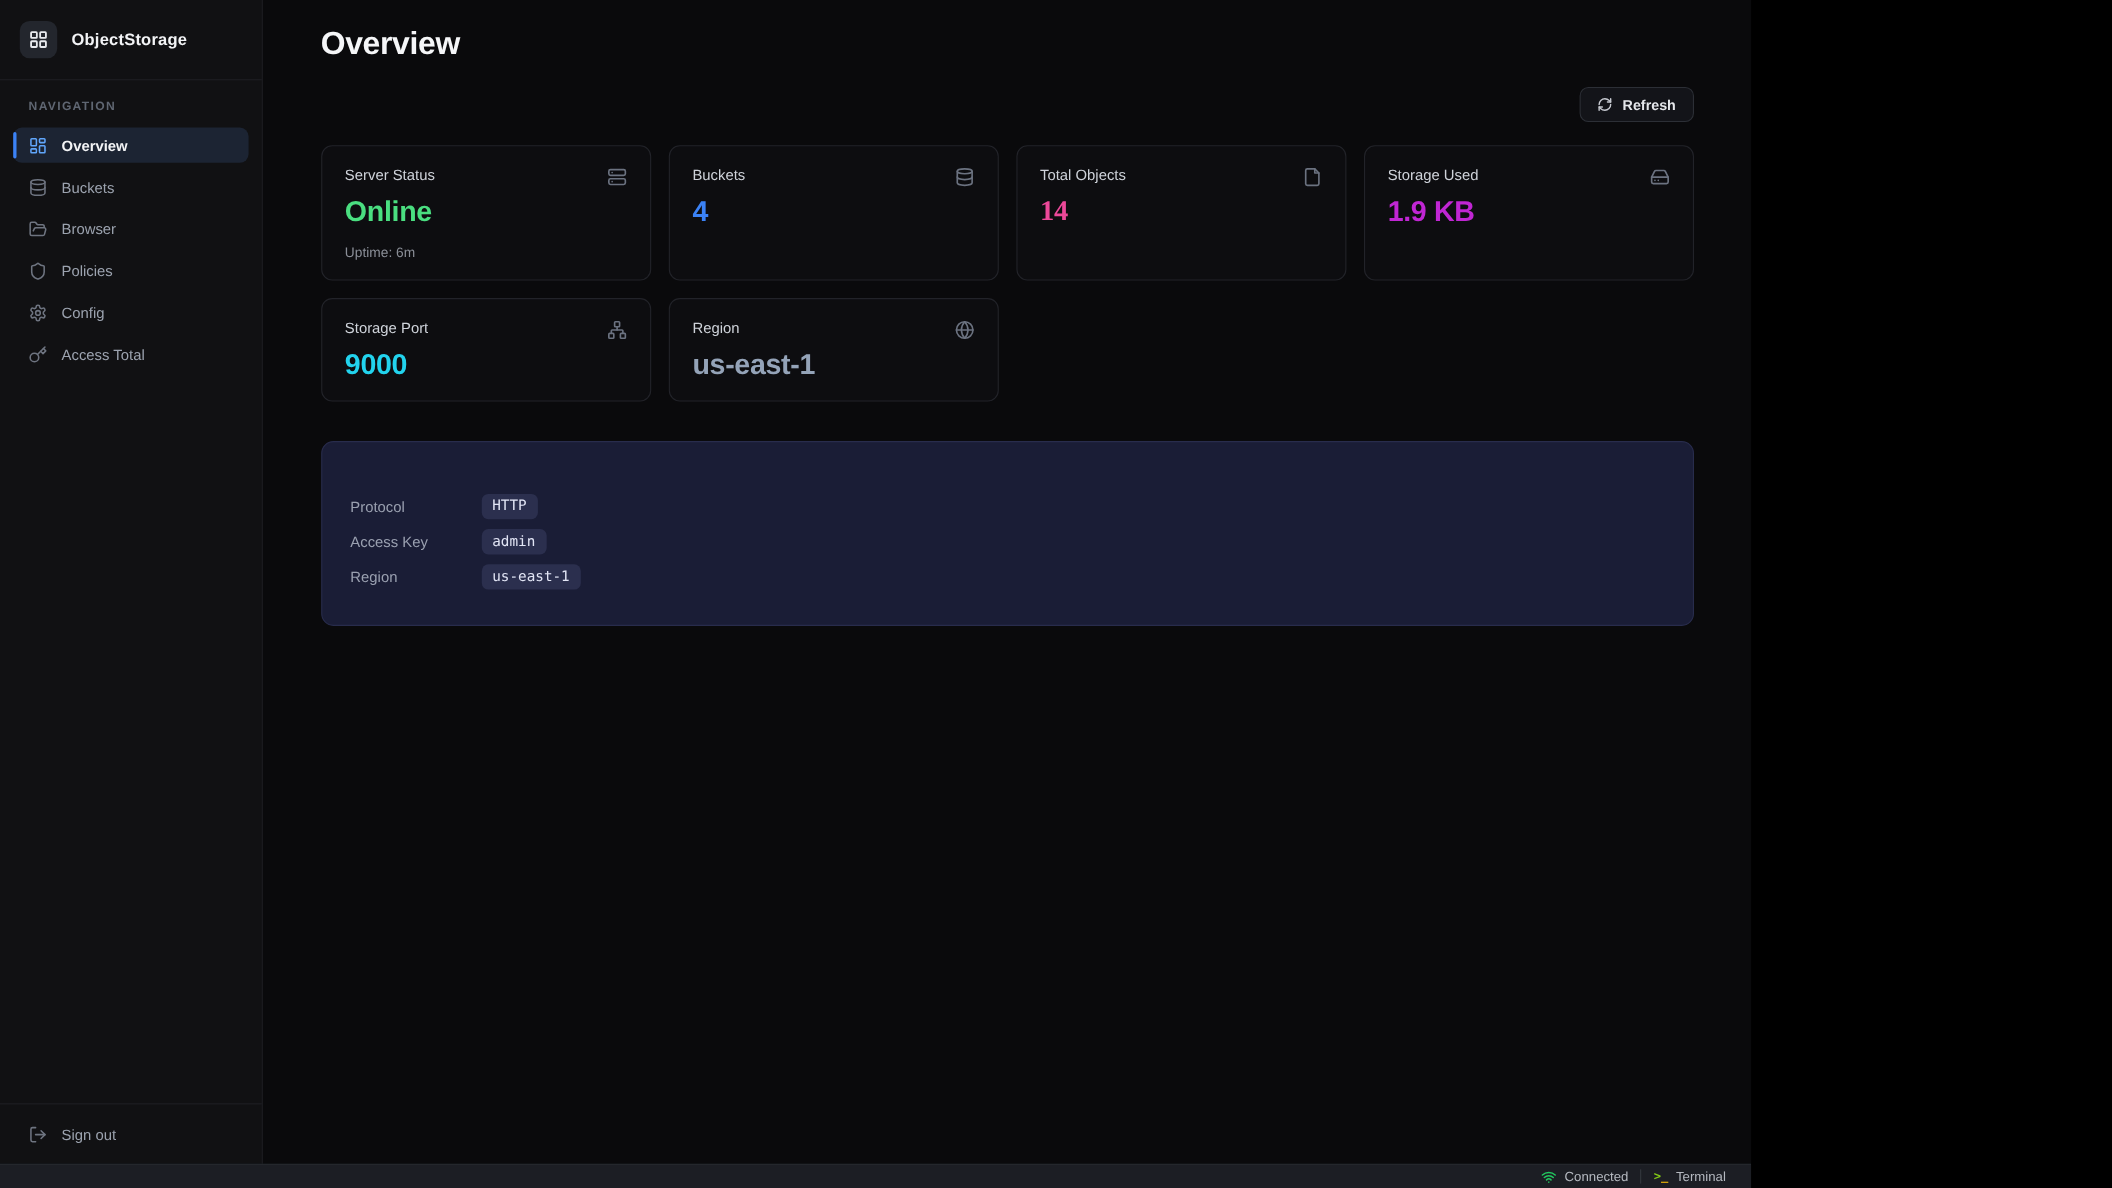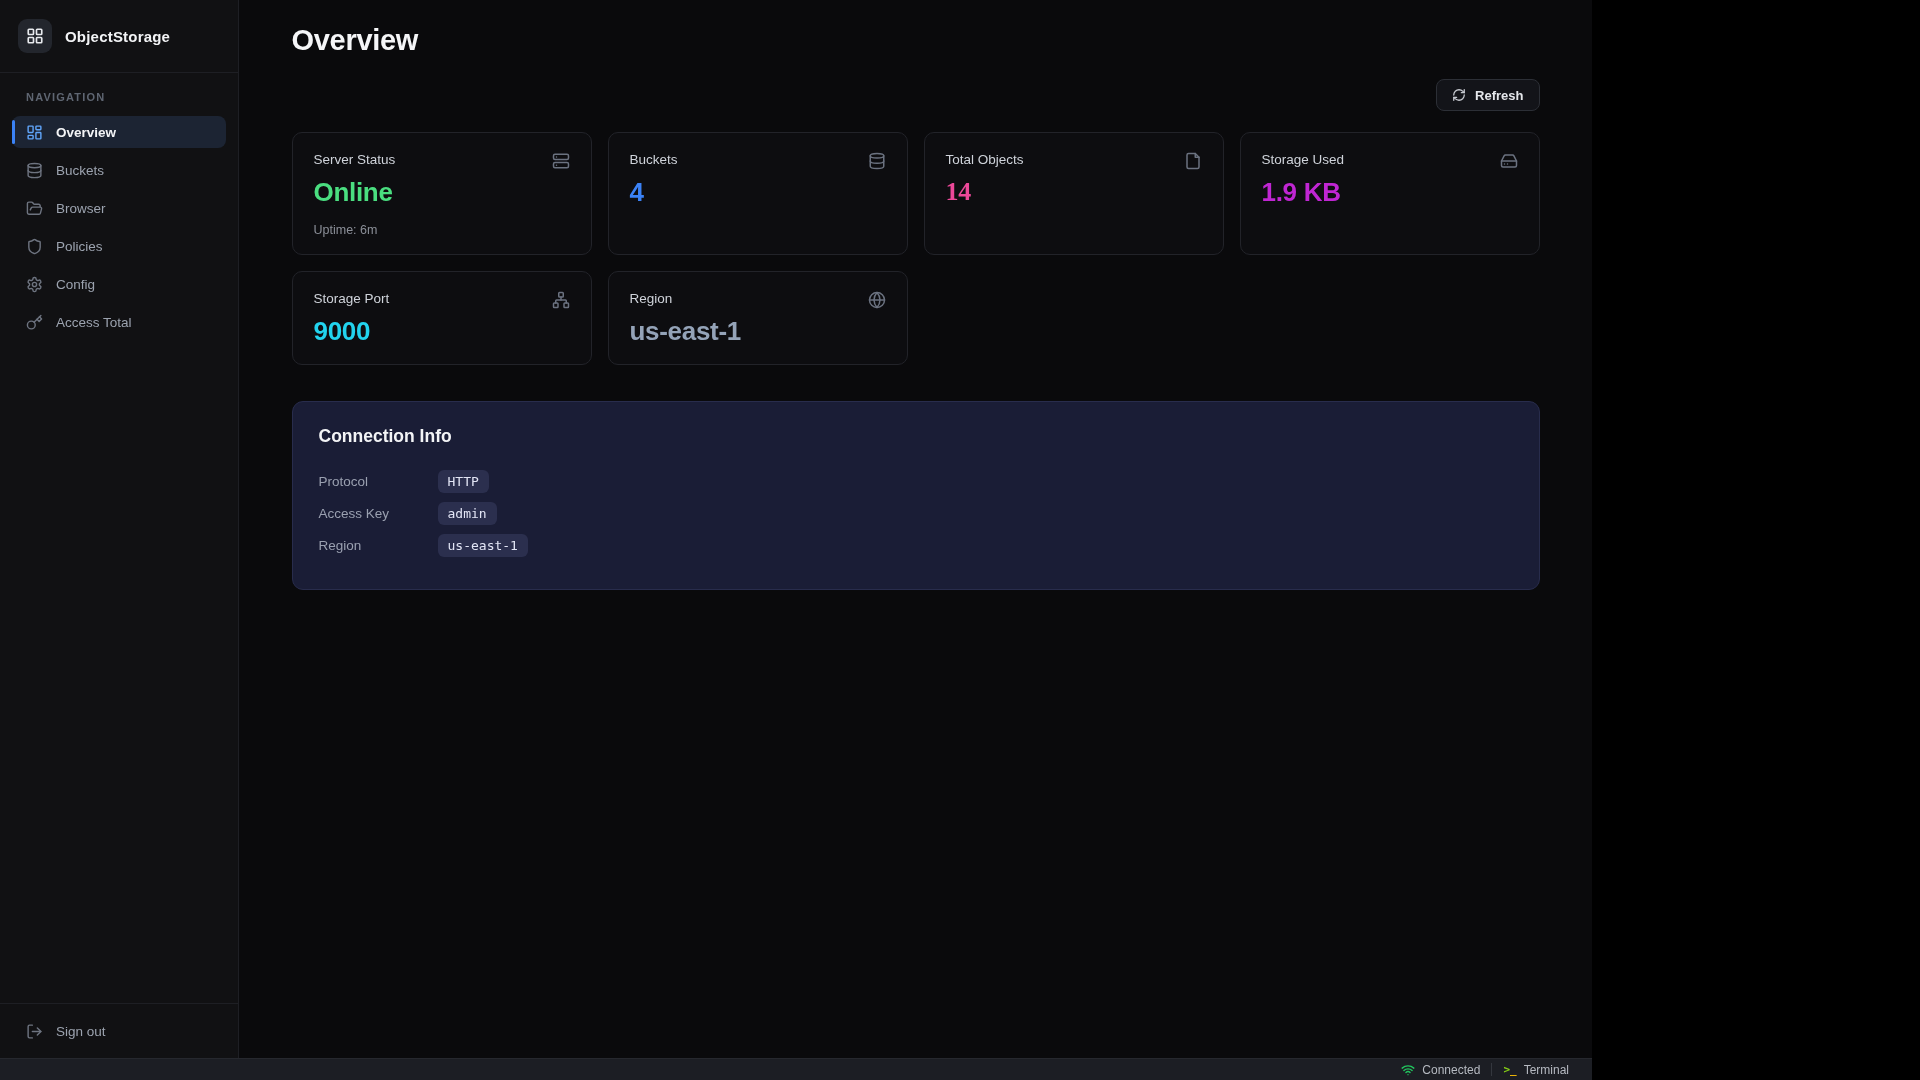--- a/index.html
+++ b/index.html
@@ -308,21 +308,20 @@
               </span>
             </div>
             <div class="stat-value" style="color: rgb(148, 163, 184);">us-east-1</div>
           </div>
 
           <div></div>
             <div></div>
         </div>
 
         <section class="conn-panel">
-          <h2 class="conn-title">Connection Info</h2>
           <div class="conn-rows">
             <div class="conn-row">
               <span class="conn-label">Protocol</span>
               <code class="conn-value">HTTP</code>
             </div>
             <div class="conn-row">
               <span class="conn-label">Access Key</span>
               <code class="conn-value">admin</code>
             </div>
             <div class="conn-row">

